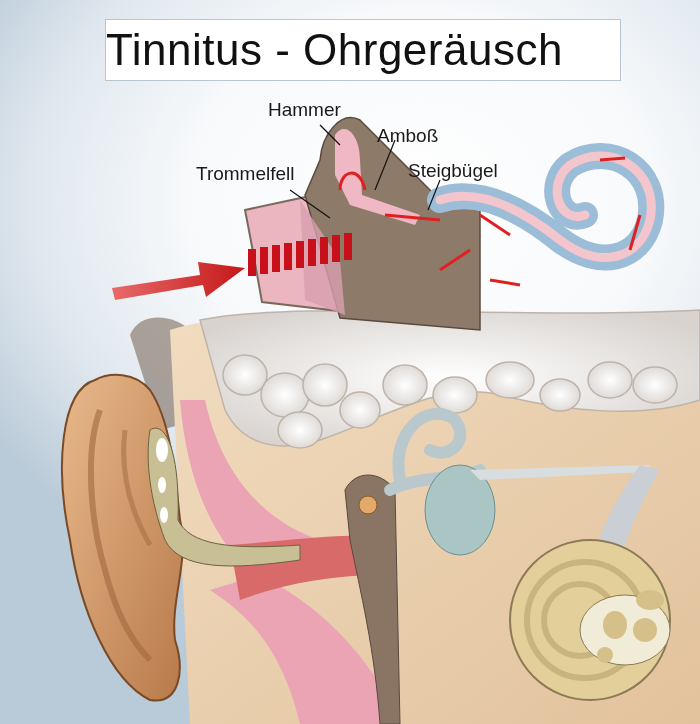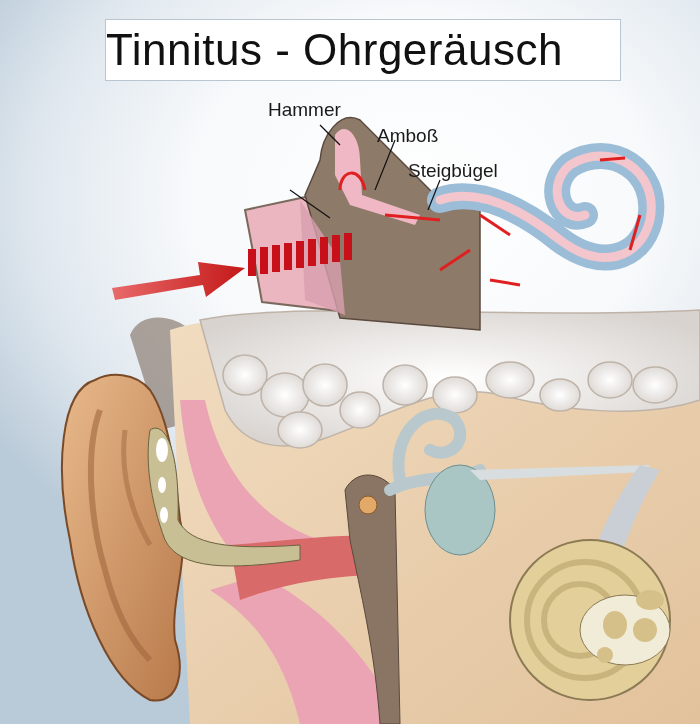--- a/index.html
+++ b/index.html
@@ -150,14 +150,15 @@
       <line x1="440" y1="180" x2="428" y2="210"></line>
     </g>
   </svg>
 
   <div class="title-box">
     <span>Tinnitus - Ohrgeräusch</span>
   </div>
 
   <div class="label" style="left:256px; top:99px;margin-left:12px;">Hammer</div>
   <div class="label" style="left:377px; top:117px;margin-top:8px;">Amboß</div>
+  <div class="label" style="left:196px; top:163px;">Trommelfell</div>
   <div class="label" style="left:408px; top:160px;">Steigbügel</div>
 </div>
 
 </body></html>

